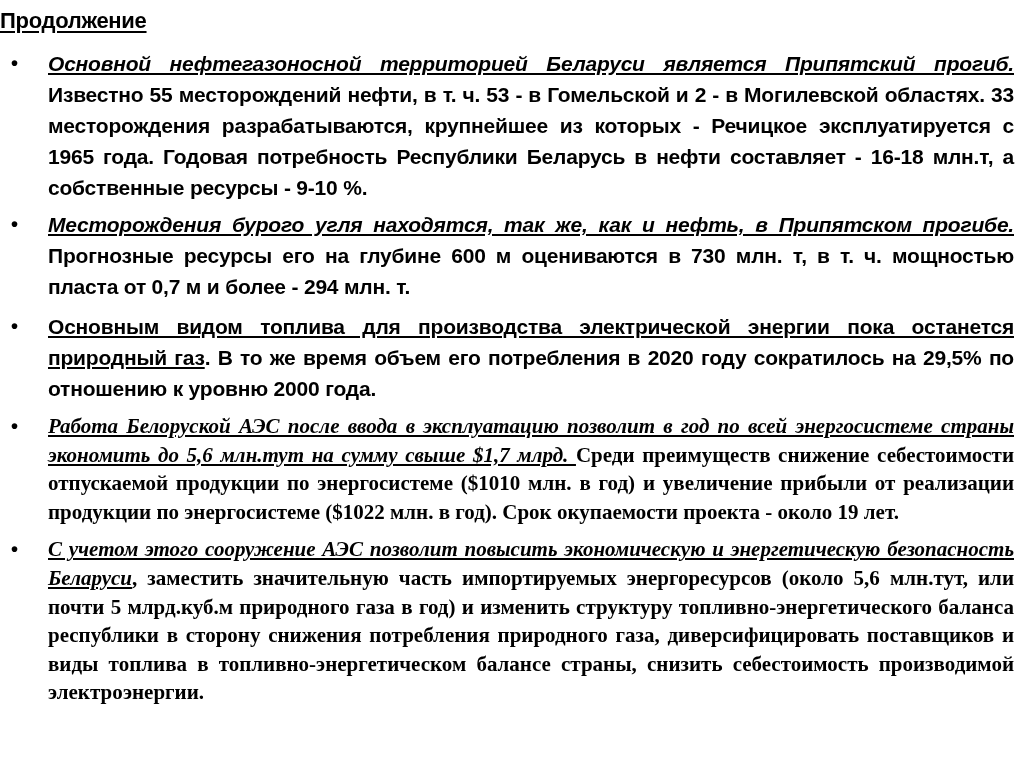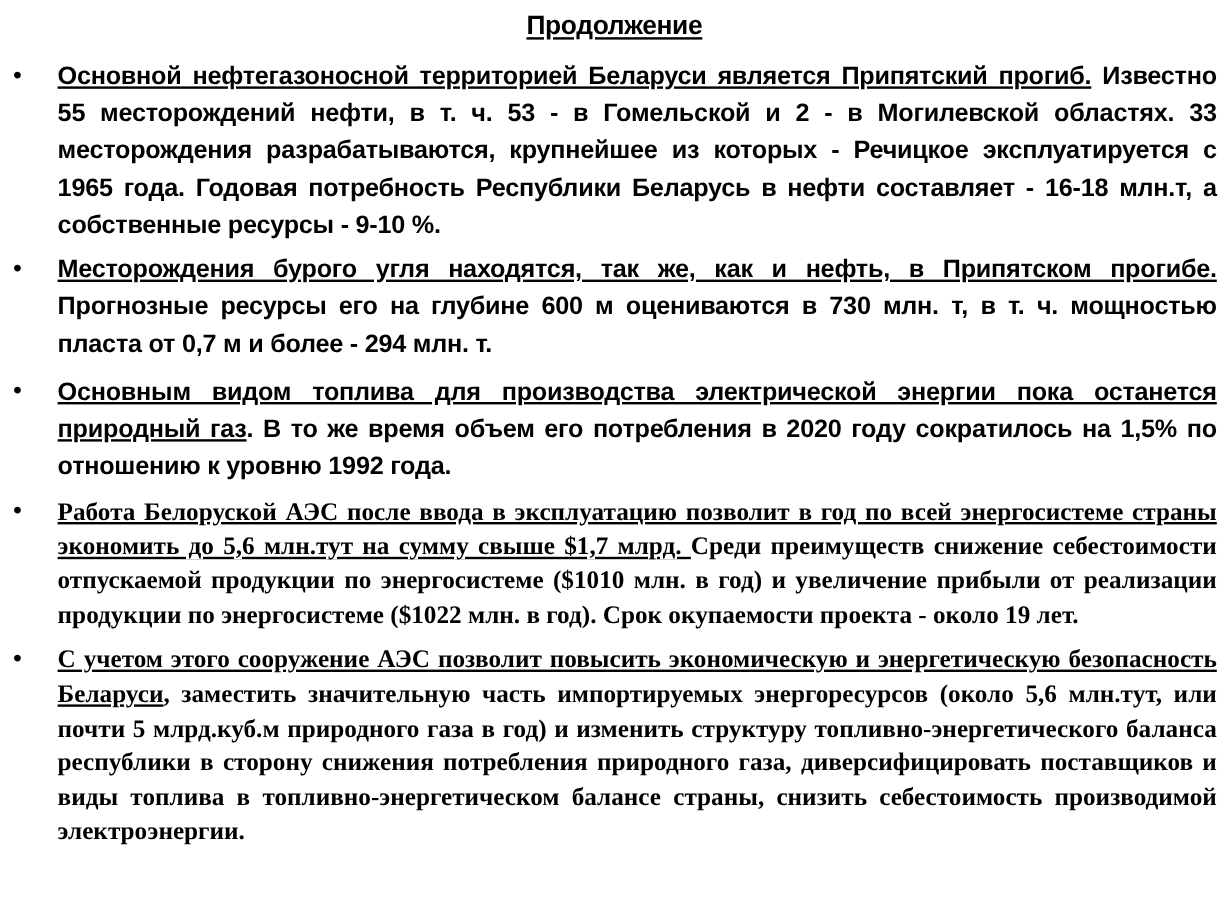--- a/index.html
+++ b/index.html
@@ -12,21 +12,20 @@
     height: 767px;
     overflow: hidden;
     position: relative;
     color: #000000;
   }
   .title {
     position: absolute;
     top: 6px;
     left: 0;
     width: 1024px;
-    text-align: center;
     font-family: "Liberation Sans", sans-serif;
     font-weight: bold;
     font-size: 22px;
     line-height: 30px;
     text-decoration: underline;
     text-underline-offset: 3px;
     letter-spacing: -0.3px;
   }
   .items {
     position: absolute;
@@ -54,20 +53,21 @@
     font-size: 21px;
     line-height: 31px;
     letter-spacing: -0.2px;
   }
   .serif {
     font-family: "Liberation Serif", serif;
     font-size: 21px;
     line-height: 28.6px;
   }
   .em {
+    font-style: italic;
     text-decoration: underline;
     text-underline-offset: 2px;
   }
   .ul {
     text-decoration: underline;
     text-underline-offset: 2px;
   }
   #item-1 { margin-top: 0; }
   #item-2 { margin-top: 6px; }
   #item-3 { margin-top: 9px; }
@@ -86,21 +86,21 @@
     <span class="em">Основной нефтегазоносной территорией Беларуси является Припятский прогиб.</span><span> Известно 55 месторождений нефти, в т. ч. 53 - в Гомельской и 2 - в Могилевской областях. 33 месторождения разрабатываются, крупнейшее из которых - Речицкое эксплуатируется с 1965 года. Годовая потребность Республики Беларусь в нефти составляет - 16-18 млн.т, а собственные ресурсы - 9-10 %.</span>
   </div>
 
   <div class="item sans" id="item-2">
     <span class="bullet">•</span>
     <span class="em">Месторождения бурого угля находятся, так же, как и нефть, в Припятском прогибе. </span><span>Прогнозные ресурсы его на глубине 600 м оцениваются в 730 млн. т, в т. ч. мощностью пласта от 0,7 м и более - 294 млн. т.</span>
   </div>
 
   <div class="item sans" id="item-3">
     <span class="bullet">•</span>
-    <span class="ul">Основным видом топлива для производства электрической энергии пока останется природный газ</span><span>. В то же время объем его потребления в 2020 году сократилось на 1,5% по отношению к уровню 1992 года.</span>
+    <span class="ul">Основным видом топлива для производства электрической энергии пока останется природный газ</span><span>. В то же время объем его потребления в 2020 году сократилось на 29,5% по отношению к уровню 2000 года.</span>
   </div>
 
   <div class="item serif" id="item-4">
     <span class="bullet">•</span>
     <span class="em">Работа Белоруской АЭС после ввода в эксплуатацию позволит в год по всей энергосистеме страны экономить до 5,6 млн.тут на сумму свыше $1,7 млрд. </span><span>Среди преимуществ снижение себестоимости отпускаемой продукции по энергосистеме ($1010 млн. в год) и увеличение прибыли от реализации продукции по энергосистеме ($1022 млн. в год). Срок окупаемости проекта - около 19 лет.</span>
   </div>
 
   <div class="item serif" id="item-5">
     <span class="bullet">•</span>
     <span class="em">С учетом этого сооружение АЭС позволит повысить экономическую и энергетическую безопасность Беларуси</span><span>, заместить значительную часть импортируемых энергоресурсов (около 5,6 млн.тут, или почти 5 млрд.куб.м природного газа в год) и изменить структуру топливно-энергетического баланса республики в сторону снижения потребления природного газа, диверсифицировать поставщиков и виды топлива в топливно-энергетическом балансе страны, снизить себестоимость производимой электроэнергии.</span>

